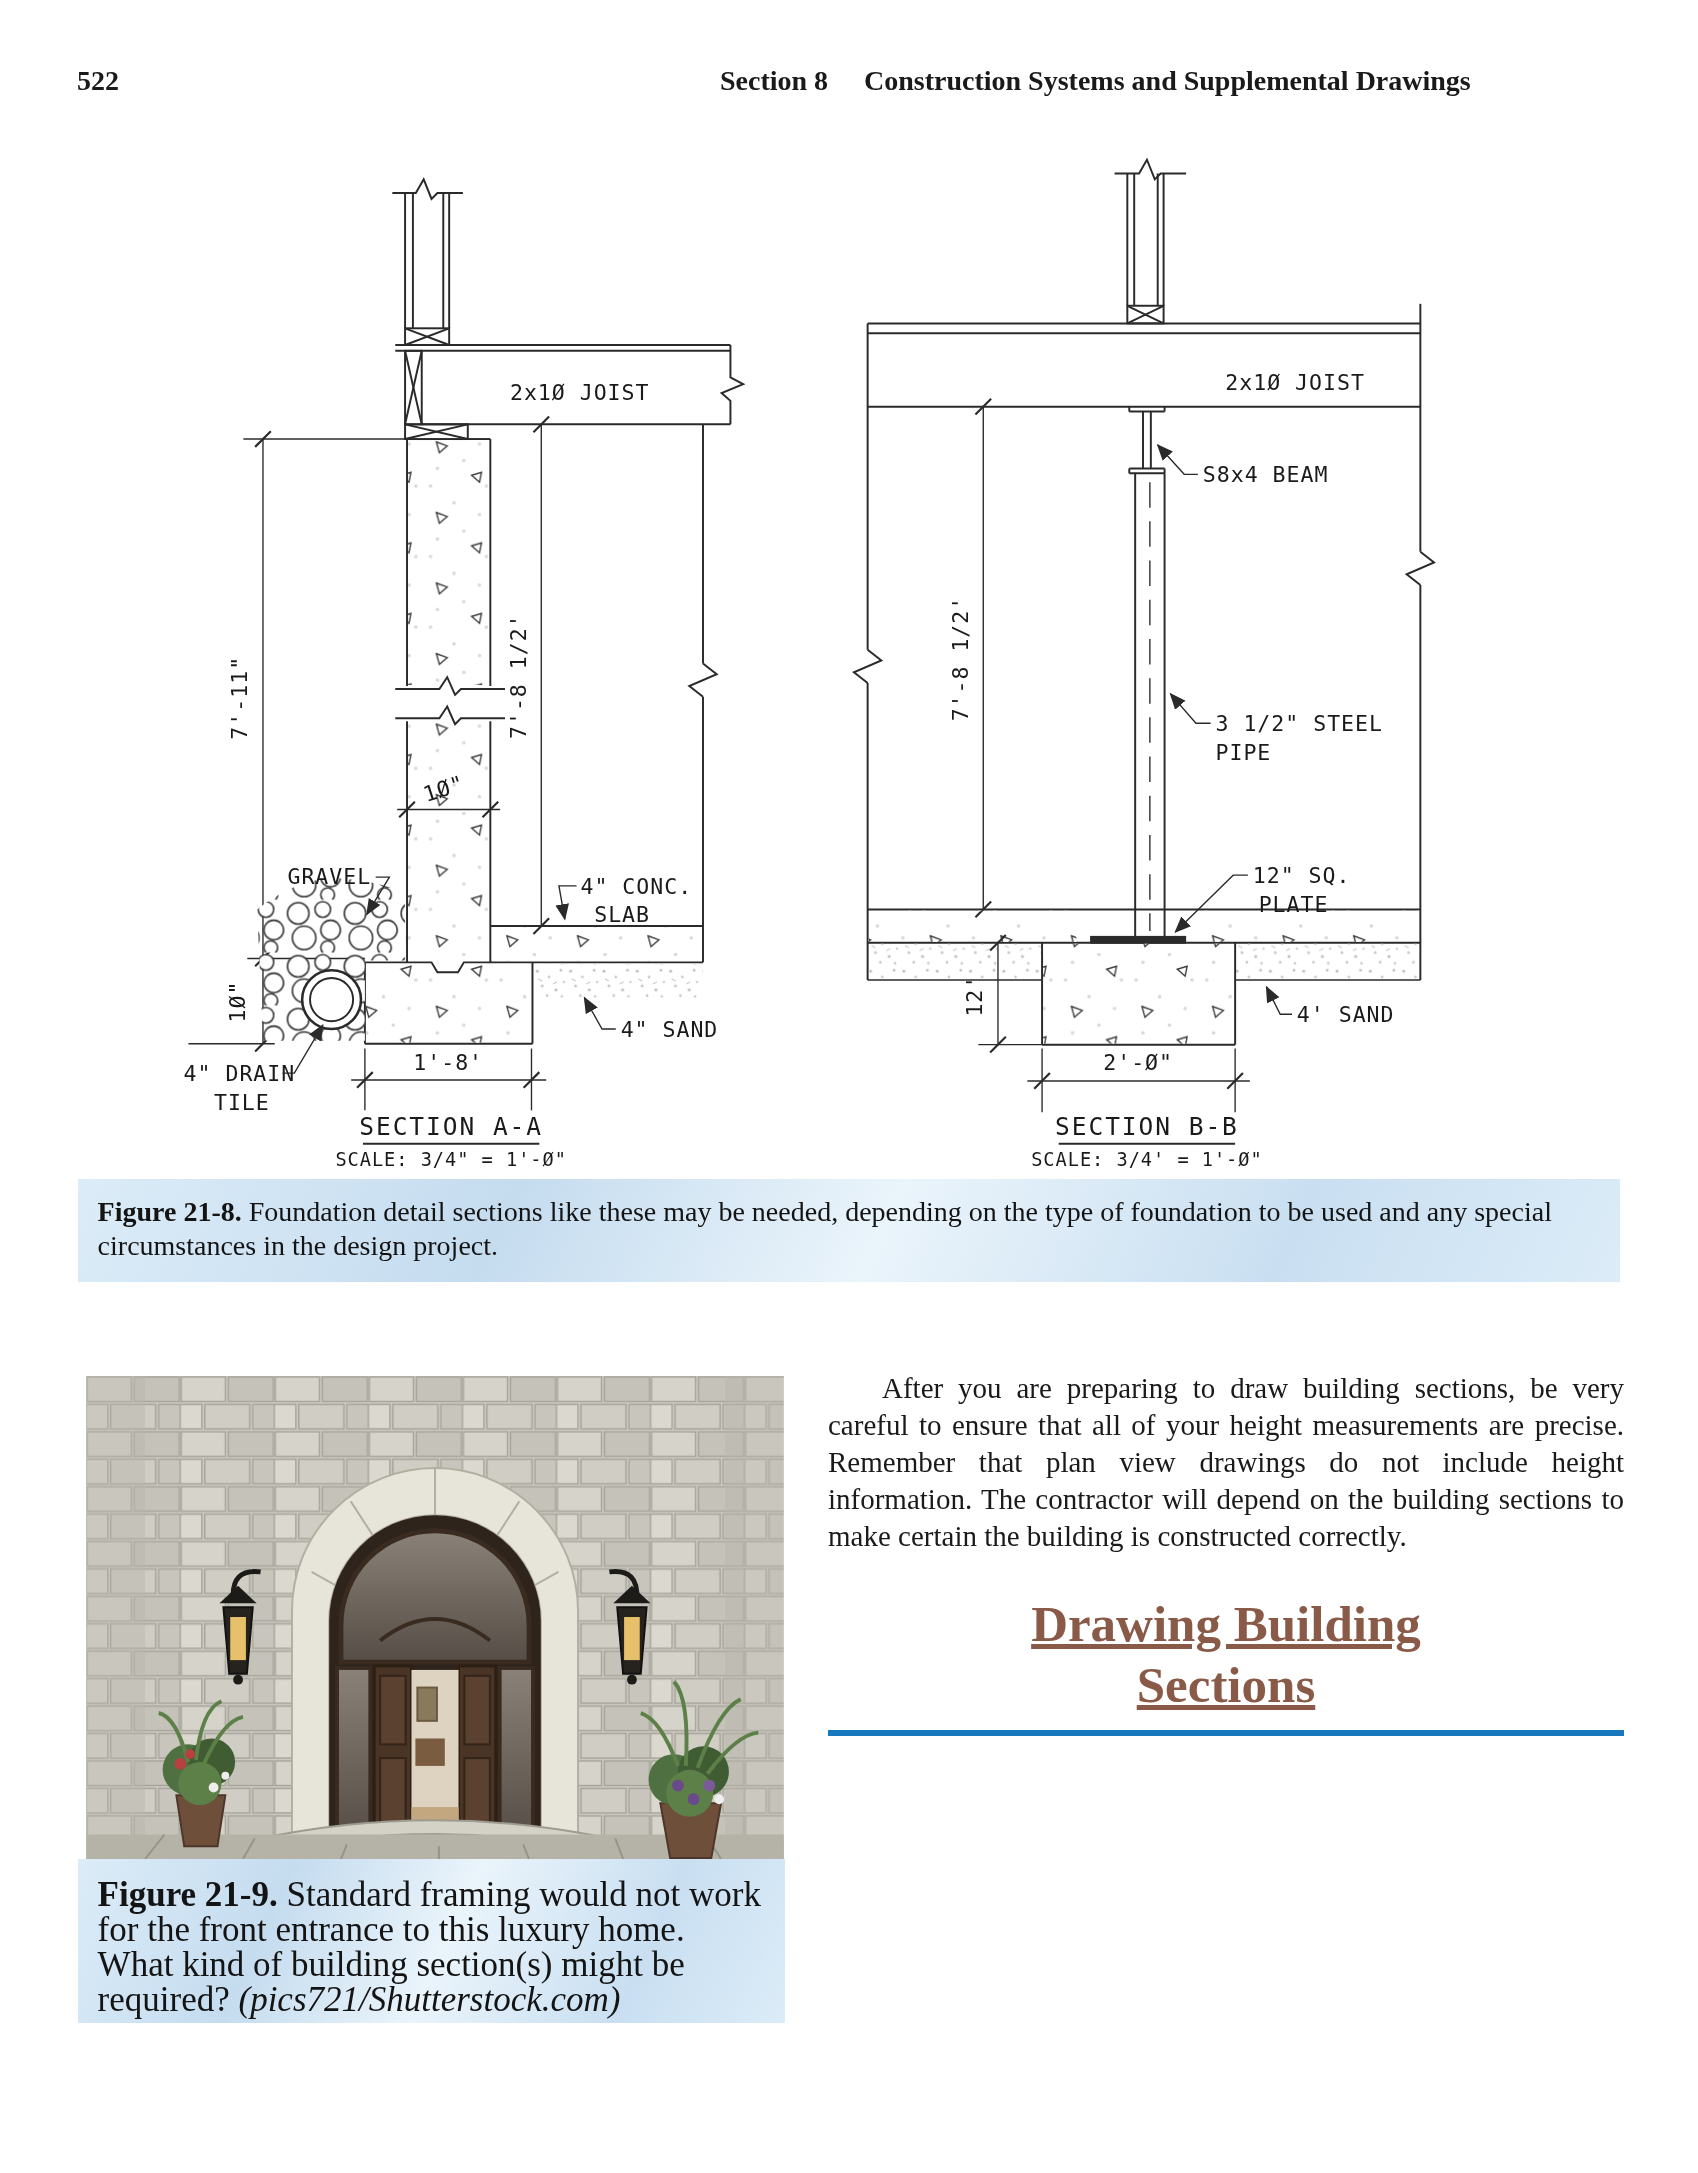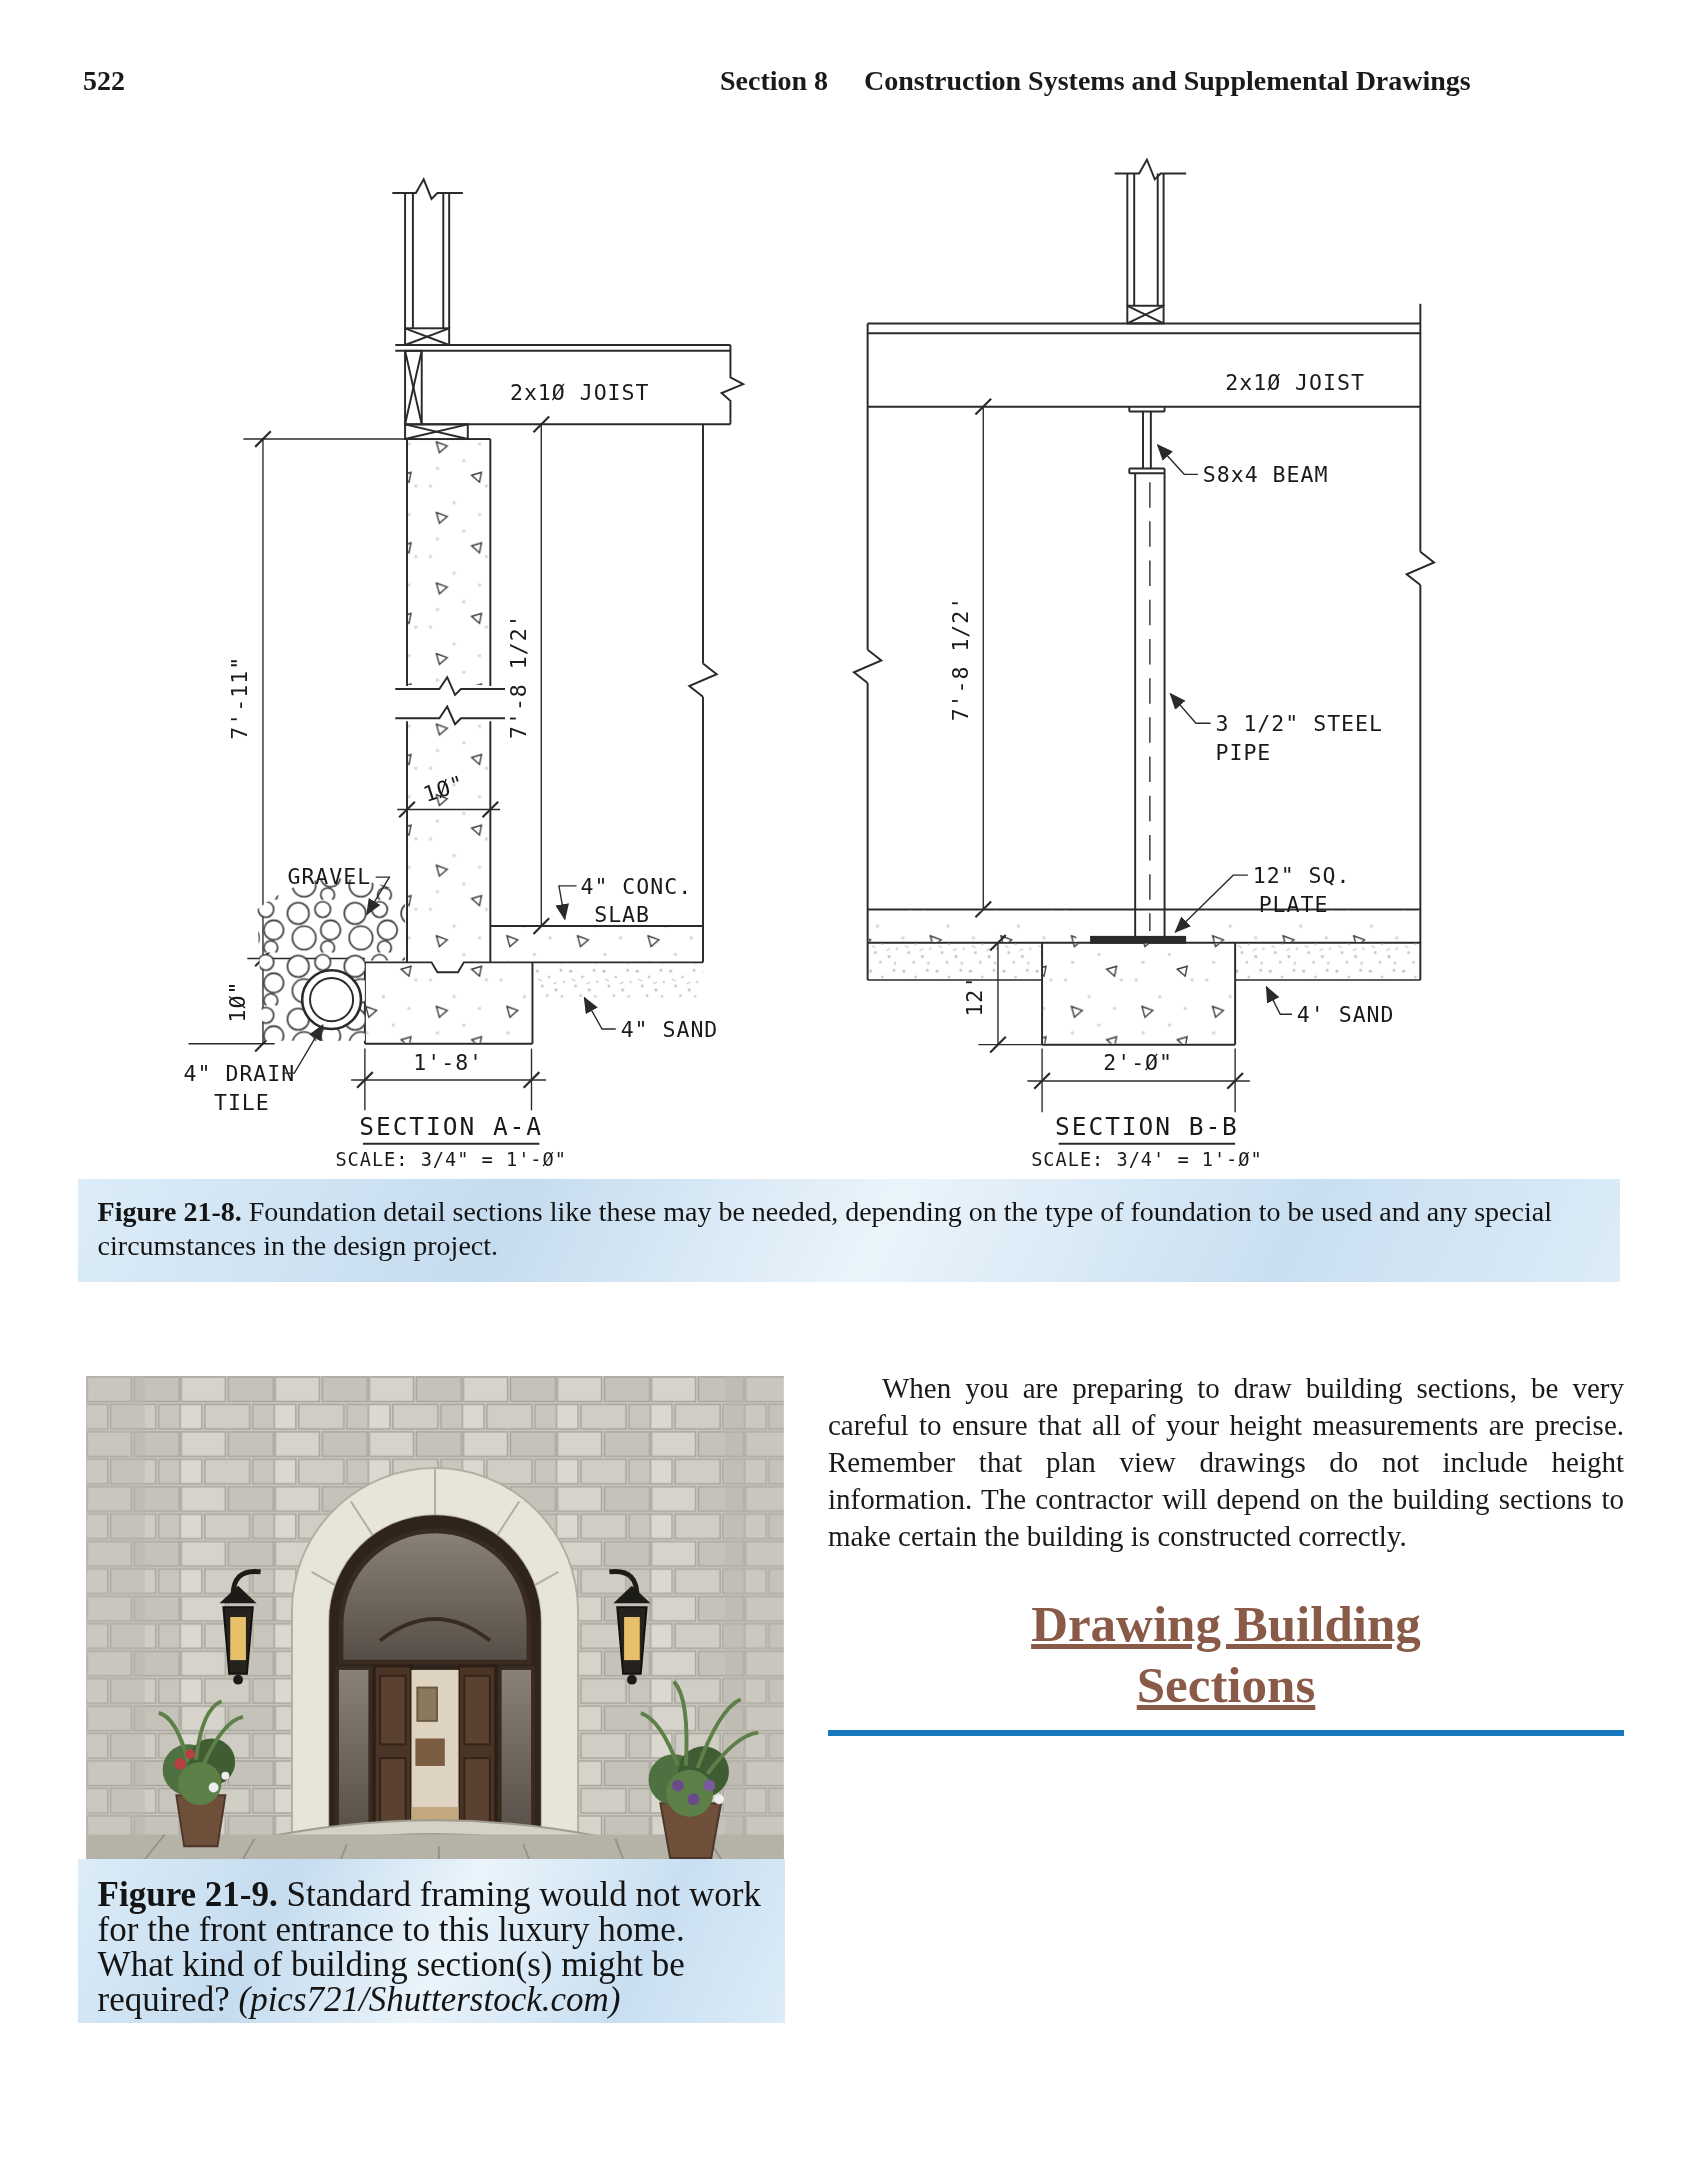--- a/index.html
+++ b/index.html
@@ -1,20 +1,20 @@
 <!DOCTYPE html>
 <html><head>
 <meta charset="utf-8">
 <style>
   html,body{margin:0;padding:0;background:#9a9a9a;}
   .page{position:relative;width:1699px;height:2174px;background:#ffffff;overflow:hidden;
         font-family:"Liberation Serif", serif;color:#1a1a1a;}
   
   .hdr{position:absolute;top:65px;left:0;width:1699px;height:39px;font-size:28px;}
-  .hdr .pagenum{position:absolute;left:83px;top:0;font-weight:bold;}
+  .hdr .pagenum{position:absolute;left:77px;top:0;font-weight:bold;}
   .hdr .sec{position:absolute;left:720px;top:0;font-weight:bold;}
   .hdr .sectitle{position:absolute;left:864px;top:0;font-weight:bold;}
   
   #drawsvg{position:absolute;left:0;top:0;width:1699px;height:1176px;}
   .cad{font-family:"DejaVu Sans Mono",monospace;font-size:22px;fill:#1a1a1a;letter-spacing:1px;}
   .cadT{font-family:"DejaVu Sans Mono",monospace;font-size:25px;fill:#1a1a1a;letter-spacing:2px;}
   .cadS{font-family:"DejaVu Sans Mono",monospace;font-size:19px;fill:#1a1a1a;letter-spacing:1px;}
   .ln{stroke:#2a2a2a;stroke-width:2;fill:none;}
   .lnT{stroke:#2a2a2a;stroke-width:1.4;fill:none;}
   .tk{stroke:#2a2a2a;stroke-width:2.2;}
@@ -358,21 +358,21 @@
     </g>
   </svg>
 
   <div class="capband cap9">
     <b>Figure 21-9.</b>
     <span>Standard framing would not work for the front entrance to this luxury home. What kind of building section(s) might be required?</span>
     <i>(pics721/Shutterstock.com)</i>
   </div>
 
   <div class="rcol">
-    <p>When you are preparing to draw building sections, be very careful to ensure that all of your height measurements are precise. Remember that plan view drawings do not include height information. The contractor will depend on the building sections to make certain the building is constructed correctly.</p>
+    <p>After you are preparing to draw building sections, be very careful to ensure that all of your height measurements are precise. Remember that plan view drawings do not include height information. The contractor will depend on the building sections to make certain the building is constructed correctly.</p>
     <div class="heading" style="color: rgb(138, 90, 72);">
       <div>Drawing Building</div>
       <div>Sections</div>
     </div>
     <div class="rule" style="background: rgb(23, 120, 190);"></div>
   </div>
 
 </div>
 
 

